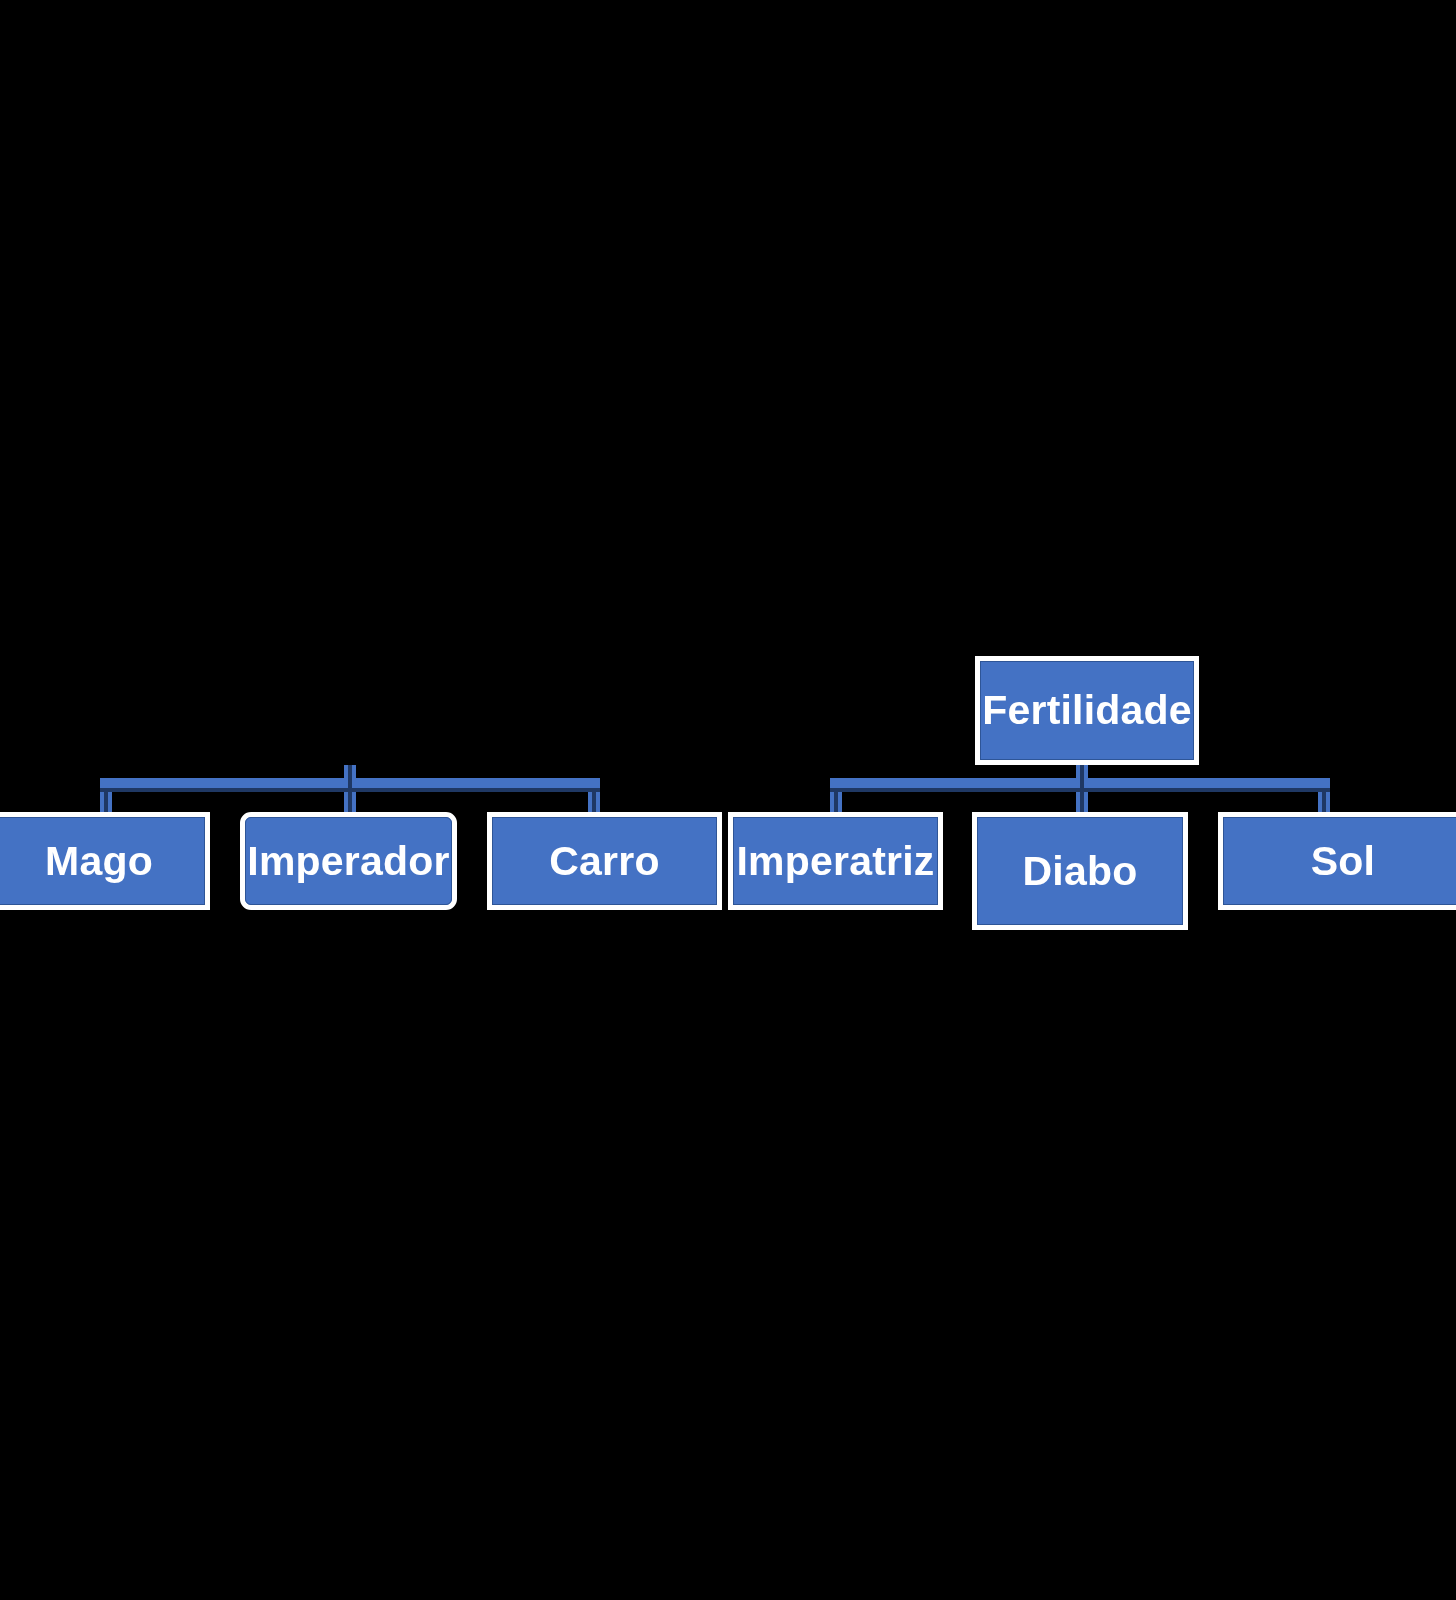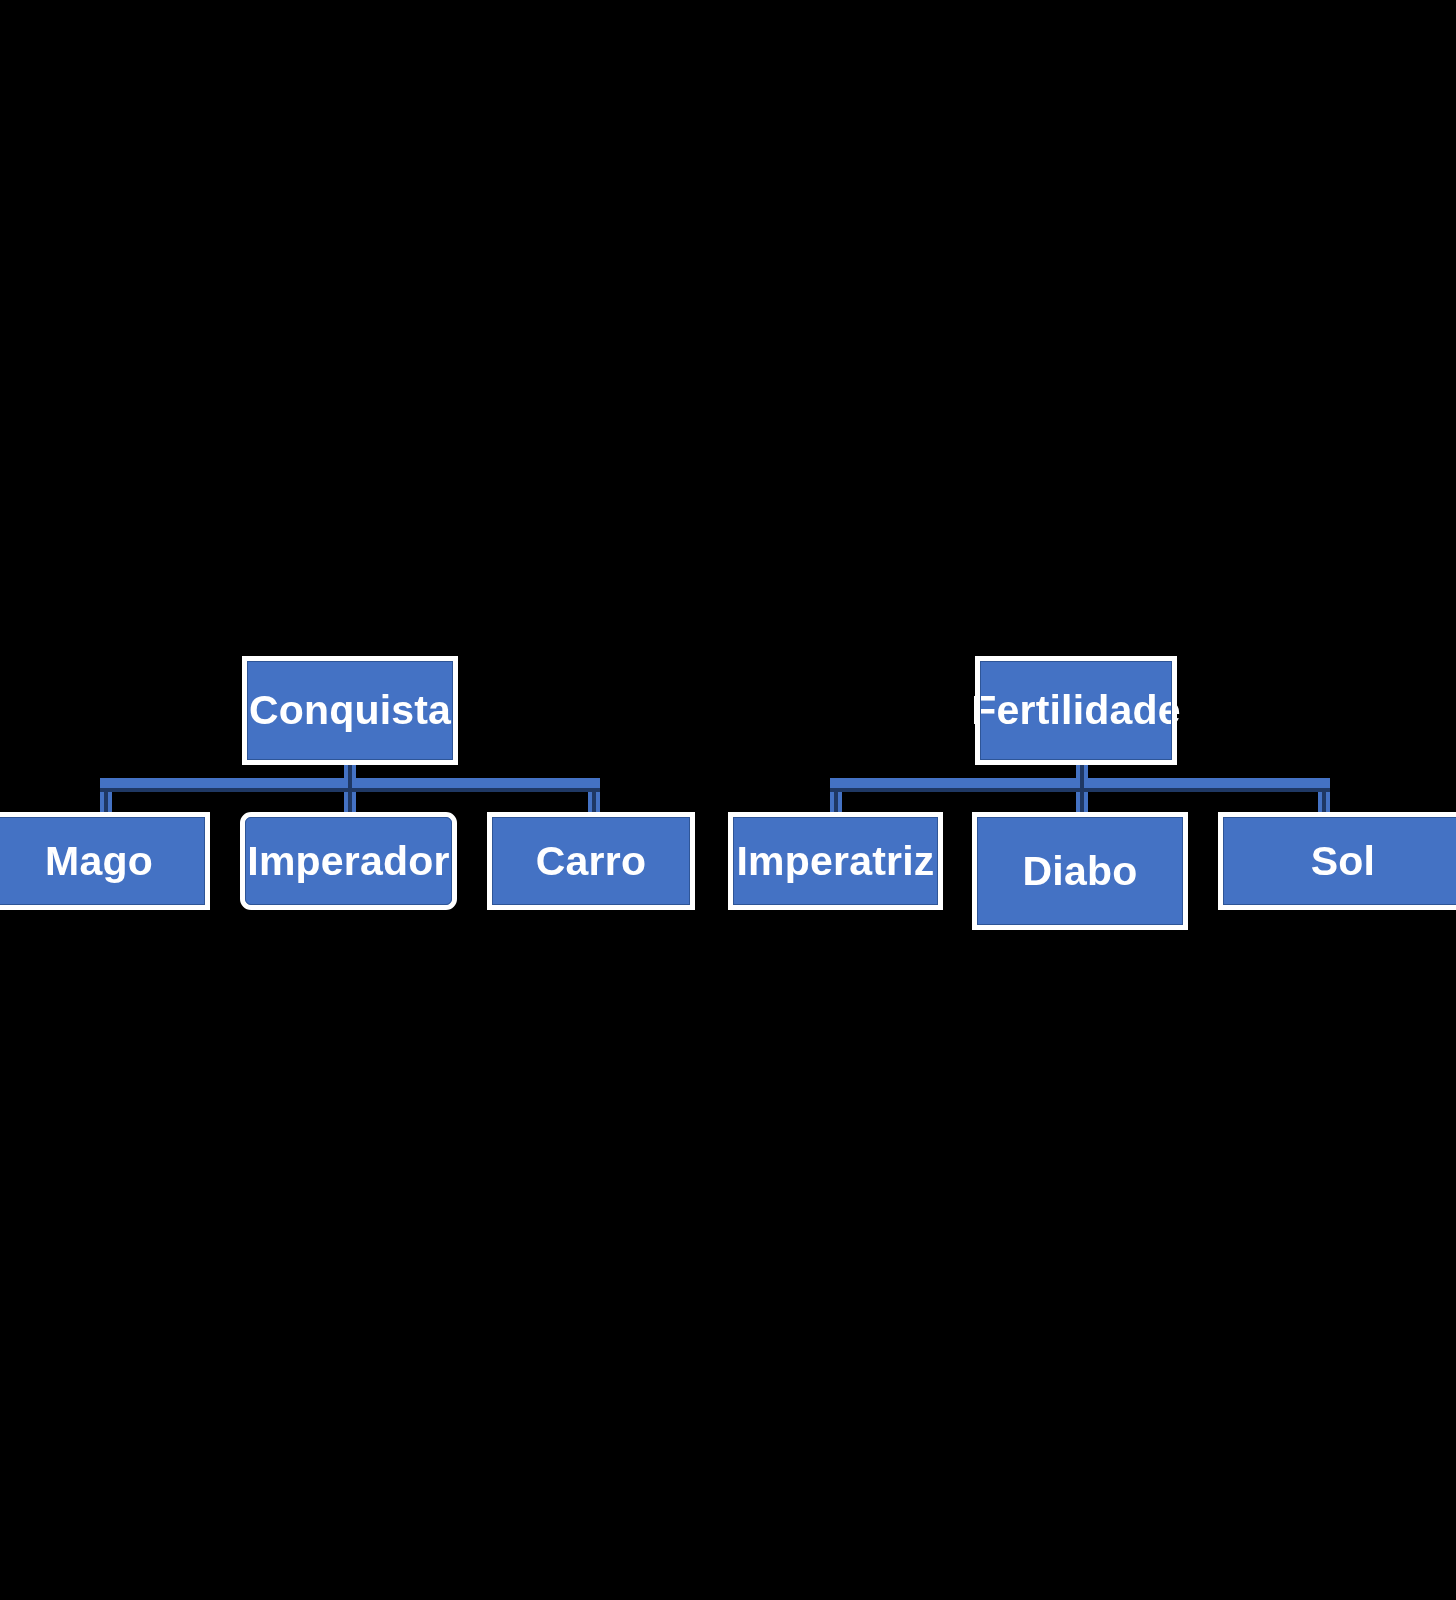--- a/index.html
+++ b/index.html
@@ -58,23 +58,20 @@
   .conn.navy {
     background: #1F3864;
     z-index: 3;
   }
 </style>
 </head>
 <body>
 
 <div id="canvas">
 
-  <div class="node level-1" style="left:242px; top:656px; width:216px; height:109px;">
-    <span class="node-label">Conquista</span>
-  </div>
 
   <div class="conn" style="left:344px; top:765px; width:12px; height:48px;"></div>
   <div class="conn navy" style="left:348px; top:765px; width:4px; height:48px;"></div>
 
   <div class="conn" style="left:100px; top:778px; width:500px; height:12px;"></div>
   <div class="conn navy" style="left:100px; top:788px; width:500px; height:4px;"></div>
 
   <div class="conn" style="left:100px; top:778px; width:12px; height:36px;"></div>
   <div class="conn navy" style="left:104px; top:788px; width:4px; height:26px;"></div>
 
@@ -85,25 +82,25 @@
   <div class="conn navy" style="left:592px; top:788px; width:4px; height:26px;"></div>
 
   <div class="node level-2" style="left:-12px; top:812px; width:222px; height:98px;">
     <span class="node-label">Mago</span>
   </div>
 
   <div class="node level-2" style="left:240px; top:812px; width:217px; height:98px;border-radius:11px;">
     <span class="node-label">Imperador</span>
   </div>
 
-  <div class="node level-2" style="left:487px; top:812px; width:208px; height:98px;">
+  <div class="node level-2" style="left:487px; top:812px; width:235px; height:98px;">
     <span class="node-label">Carro</span>
   </div>
 
-  <div class="node level-1" style="left:975px; top:656px; width:202px; height:109px;">
+  <div class="node level-1" style="left:975px; top:656px; width:224px; height:109px;">
     <span class="node-label">Fertilidade</span>
   </div>
 
   <div class="conn" style="left:1076px; top:765px; width:12px; height:48px;"></div>
   <div class="conn navy" style="left:1080px; top:765px; width:4px; height:48px;"></div>
 
   <div class="conn" style="left:830px; top:778px; width:500px; height:12px;"></div>
   <div class="conn navy" style="left:830px; top:788px; width:500px; height:4px;"></div>
 
   <div class="conn" style="left:830px; top:778px; width:12px; height:36px;"></div>

